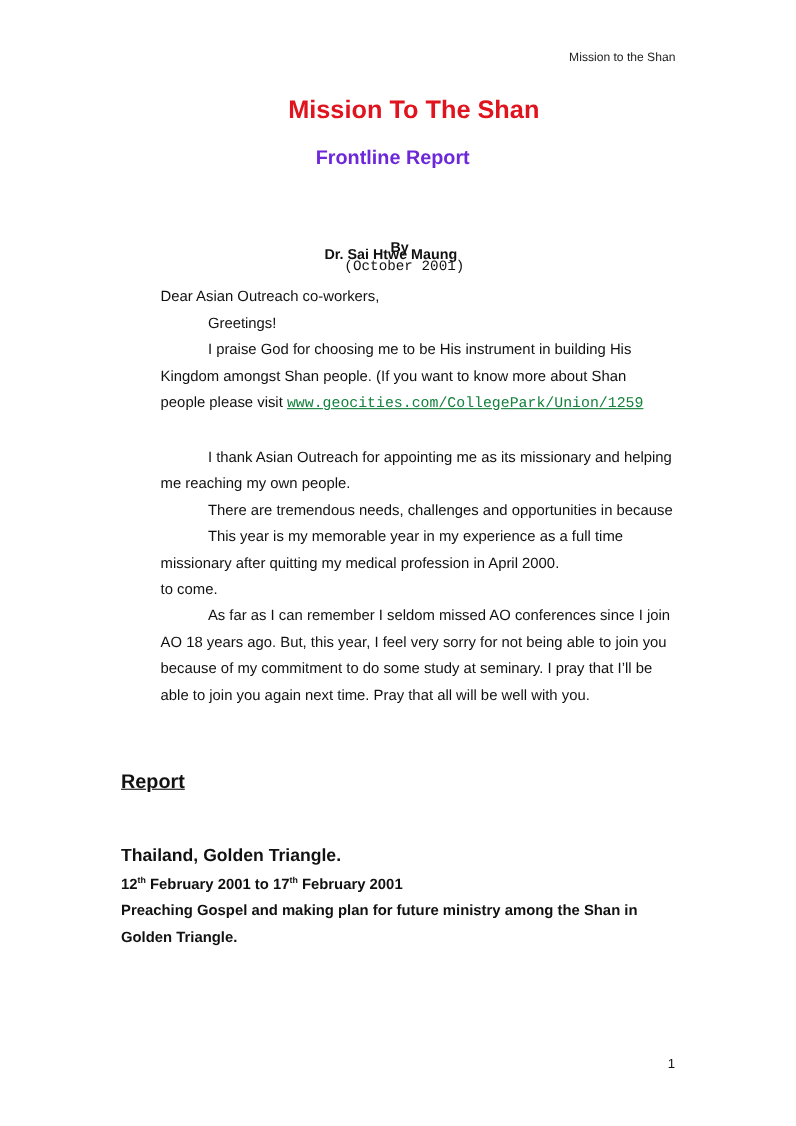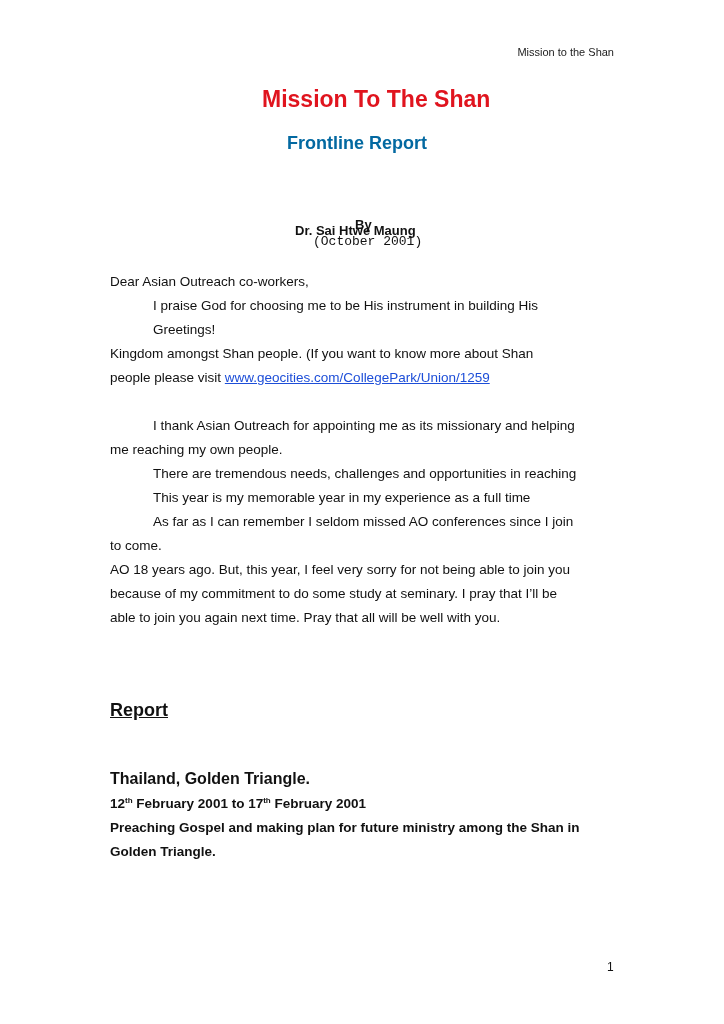--- a/index.html
+++ b/index.html
@@ -11,42 +11,42 @@
       position: absolute; top: 46px; right: 110px;
       font-size: 11px; color: #222;
     }
     .title {
       position: absolute; top: 86px; left: 0; width: 724px;
       padding-left: 262px; box-sizing: border-box;
       font-size: 23px; font-weight: bold; color: #e0141e;
     }
     .subtitle {
       position: absolute; top: 133px; left: 287px;
-      font-size: 18px; font-weight: bold; color: #0369a1;
+      font-size: 18px; font-weight: bold; color: #6d28d9;
     }
     .by {
       position: absolute; top: 173px; left: 355px;
       font-size: 13px; font-weight: bold; margin-top: 44px;
     }
     .author {
       position: absolute; top: 223px; left: 295px;
       font-size: 13px; font-weight: bold;
     }
     .date {
       position: absolute; top: 234px; left: 313px;
       font-size: 13px;
       font-family: Liberation Mono, monospace;
     }
     .body-text {
       position: absolute; left: 110px; width: 510px;
       font-size: 13.5px; line-height: 24px;
     }
     .line { white-space: nowrap; display: block; }
     .indent { padding-left: 43px; }
-    .link { color: #1d4ed8; text-decoration: underline; }
+    .link { color: #15803d; text-decoration: underline; font-family: Liberation Mono, monospace; }
     .report-heading {
       position: absolute; top: 700px; left: 110px;
       font-size: 18px; font-weight: bold; text-decoration: underline;
     }
     .section-heading {
       position: absolute; top: 770px; left: 110px;
       font-size: 16px; font-weight: bold;
     }
     .section-body {
       position: absolute; top: 792px; left: 110px; width: 510px;
@@ -61,33 +61,34 @@
 <body>
 
 <div class="running-header">Mission to the Shan</div>
 
 <div class="title">Mission To The Shan</div>
 <div class="subtitle">Frontline Report</div>
 <div class="by">By</div>
 <div class="author">Dr. Sai Htwe Maung</div>
 <div class="date">(October 2001)</div>
 
-<div class="body-text" style="top:270px;">
+<div class="body-text" style="top:258px;margin-left:36px;">
   <span class="line">Dear Asian Outreach co-workers,</span>
+  <span class="line indent">Greetings!</span>
   <span class="line indent">I praise God for choosing me to be His instrument in building His</span>
-  <span class="line indent">Greetings!</span>
   <span class="line">Kingdom amongst Shan people. (If you want to know more about Shan</span>
   <span class="line"><span>people please visit </span><span class="link">www.geocities.com/CollegePark/Union/1259</span></span>
   <span class="line">&nbsp;</span>
   <span class="line indent">I thank Asian Outreach for appointing me as its missionary and helping</span>
   <span class="line">me reaching my own people.</span>
-  <span class="line indent">There are tremendous needs, challenges and opportunities in reaching</span>
+  <span class="line indent">There are tremendous needs, challenges and opportunities in because</span>
   <span class="line indent">This year is my memorable year in my experience as a full time</span>
+  <span class="line">missionary after quitting my medical profession in April 2000.</span>
+  <span class="line">to come.</span>
   <span class="line indent">As far as I can remember I seldom missed AO conferences since I join</span>
-  <span class="line">to come.</span>
   <span class="line">AO 18 years ago. But, this year, I feel very sorry for not being able to join you</span>
   <span class="line">because of my commitment to do some study at seminary. I pray that I’ll be</span>
   <span class="line">able to join you again next time. Pray that all will be well with you.</span>
 </div>
 
 <div class="report-heading">Report</div>
 <div class="section-heading">Thailand, Golden Triangle.</div>
 
 <div class="section-body">
   <span class="line"><span>12</span><sup>th</sup><span> February 2001 to 17</span><sup>th</sup><span> February 2001</span></span>

